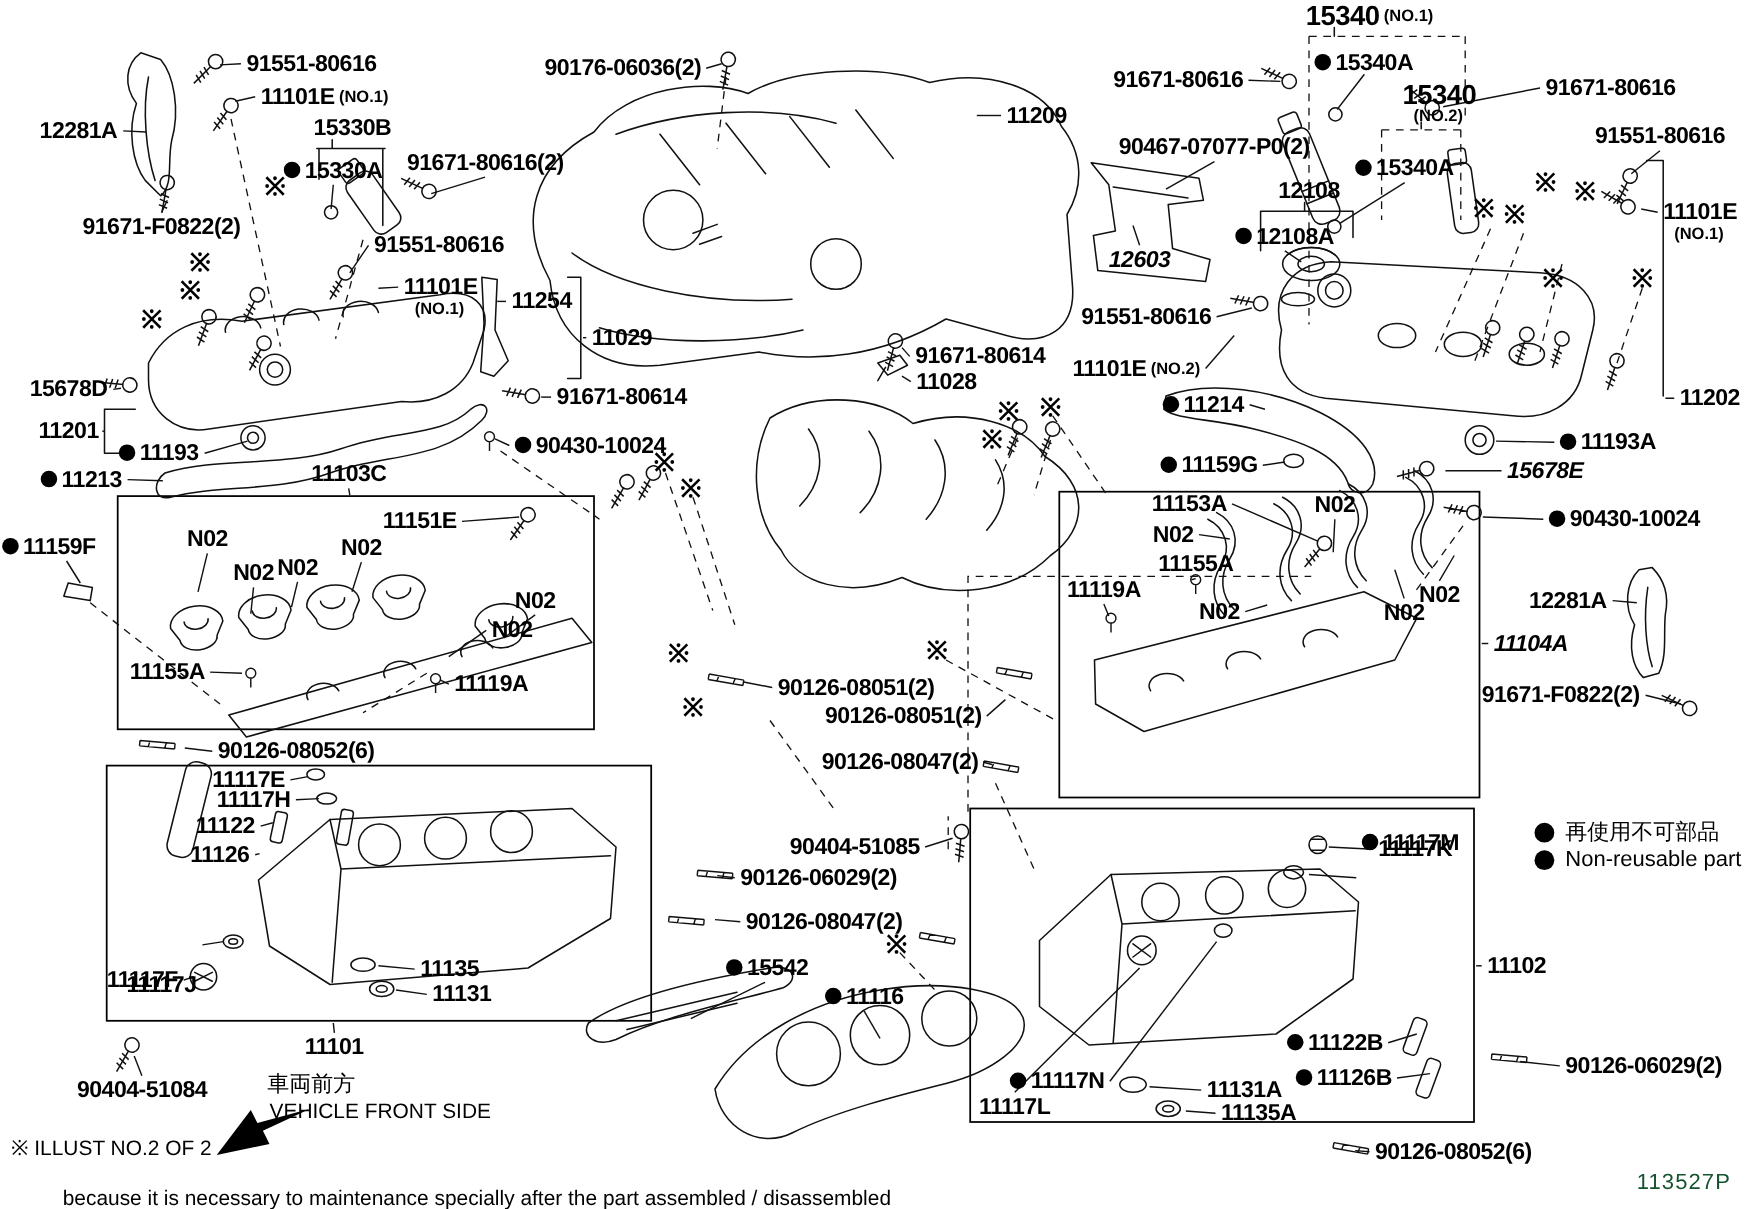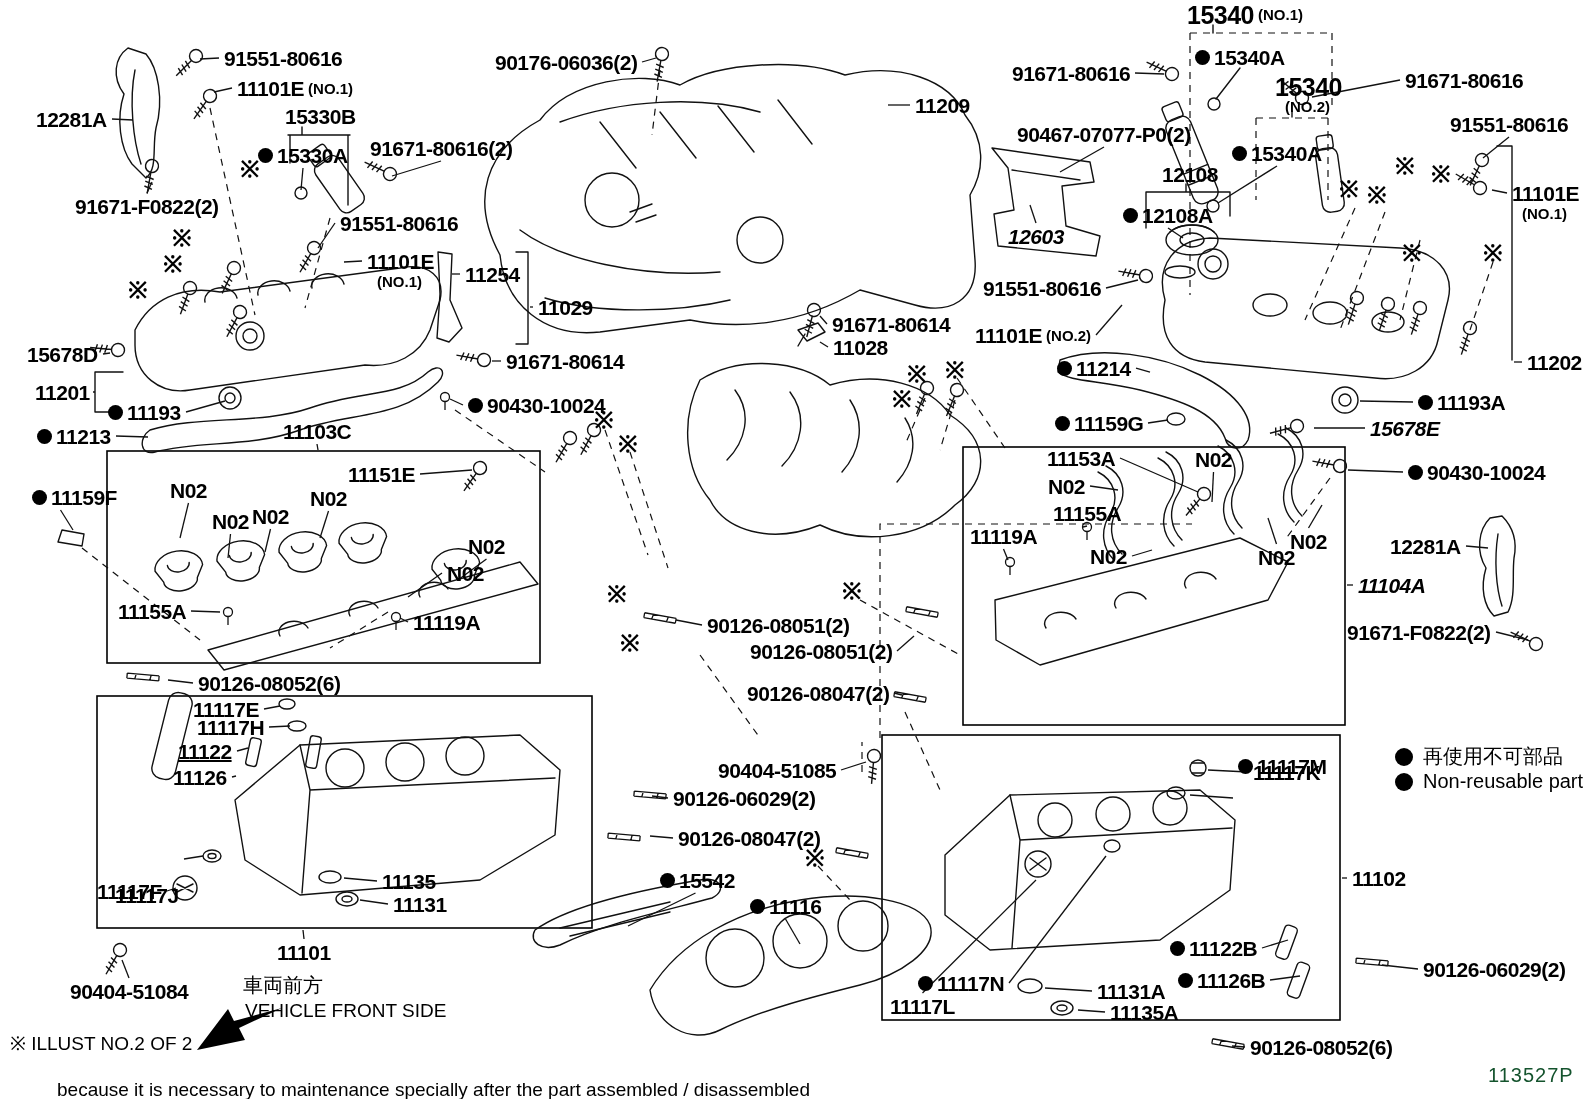--- a/index.html
+++ b/index.html
@@ -358,34 +358,34 @@
     <div class="label" style="left: 340px; top: 211px;"><span class="pt">91551-80616</span></div>
     <div class="label" style="left: 367px; top: 249px;"><span class="pt">11101E</span><span class="sfx below">(NO.1)</span></div>
     <div class="label" style="left: 465px; top: 262px;"><span class="pt">11254</span></div>
     <div class="label" style="left: 538px; top: 295px;"><span class="pt">11029</span></div>
     <div class="label" style="left: 27px; top: 342px;"><span class="pt">15678D</span></div>
     <div class="label" style="left: 35px; top: 380px;"><span class="pt">11201</span></div>
     <div class="label" style="left: 108px; top: 400px;"><span class="dot"></span><span class="pt">11193</span></div>
     <div class="label" style="left: 37px; top: 424px;"><span class="dot"></span><span class="pt">11213</span></div>
     <div class="label" style="left: 283px; top: 419px;"><span class="pt">11103C</span></div>
     <div class="label" style="left: 468px; top: 393px;"><span class="dot"></span><span class="pt">90430-10024</span></div>
-    <div class="label" style="left: 32px; top: 485px;"><span class="dot"></span><span class="pt">11159F</span></div>
+    <div class="label" style="left: 2px; top: 485px;"><span class="dot"></span><span class="pt">11159F</span></div>
     <div class="label" style="left: 348px; top: 462px;"><span class="pt">11151E</span></div>
     <div class="label" style="left: 170px; top: 478px;"><span class="pt">N02</span></div>
     <div class="label" style="left: 212px; top: 509px;"><span class="pt">N02</span></div>
     <div class="label" style="left: 252px; top: 504px;"><span class="pt">N02</span></div>
     <div class="label" style="left: 310px; top: 486px;"><span class="pt">N02</span></div>
     <div class="label" style="left: 468px; top: 534px;"><span class="pt">N02</span></div>
     <div class="label" style="left: 447px; top: 561px;"><span class="pt">N02</span></div>
     <div class="label" style="left: 118px; top: 599px;"><span class="pt">11155A</span></div>
     <div class="label" style="left: 413px; top: 610px;"><span class="pt">11119A</span></div>
     <div class="label" style="left: 198px; top: 671px;"><span class="pt">90126-08052(6)</span></div>
     <div class="label" style="left: 193px; top: 697px;"><span class="pt">11117E</span></div>
     <div class="label" style="left: 197px; top: 715px;"><span class="pt">11117H</span></div>
-    <div class="label" style="left: 178px; top: 739px; text-decoration: underline;"><span class="pt">11122</span></div>
+    <div class="label" style="left: 178px; top: 739px;"><span class="pt">11122</span></div>
     <div class="label" style="left: 173px; top: 765px;"><span class="pt">11126</span></div>
     <div class="label" style="left: 115px; top: 883px; text-align: center;"><span class="pt">11117J</span></div>
     <div class="label" style="left: 97px; top: 879px;"><span class="pt">11117F</span></div>
     <div class="label" style="left: 382px; top: 869px;"><span class="pt">11135</span></div>
     <div class="label" style="left: 393px; top: 892px;"><span class="pt">11131</span></div>
     <div class="label" style="left: 277px; top: 940px;"><span class="pt">11101</span></div>
     <div class="label" style="left: 70px; top: 979px;"><span class="pt">90404-51084</span></div>
     <div class="label" style="left: 495px; top: 50px;"><span class="pt">90176-06036(2)</span></div>
     <div class="label" style="left: 915px; top: 93px;"><span class="pt">11209</span></div>
     <div class="label" style="left: 832px; top: 312px;"><span class="pt">91671-80614</span></div>

